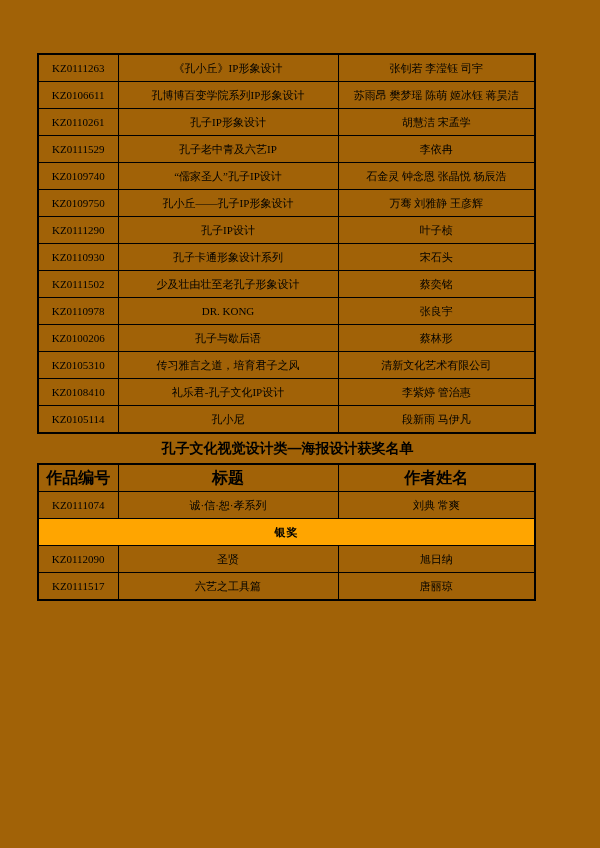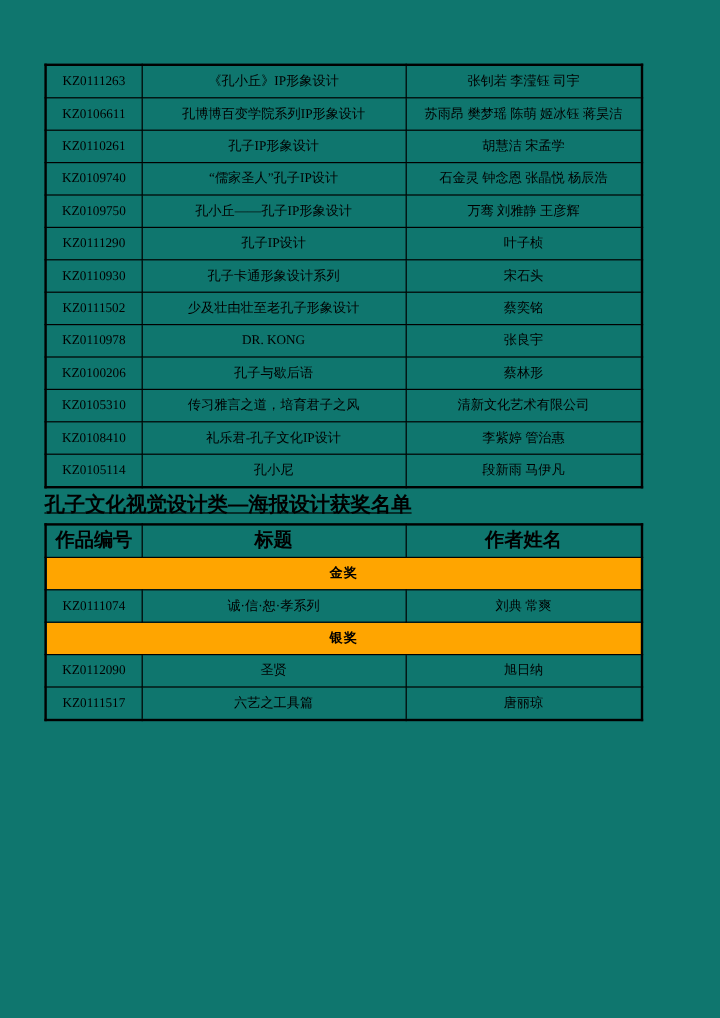--- a/index.html
+++ b/index.html
@@ -11,21 +11,21 @@
     width: 600px;
     height: 848px;
     overflow: hidden;
     font-family: "Liberation Serif", "DejaVu Serif", serif;
     color: #000;
   }
   .page {
     position: relative;
     width: 600px;
     height: 848px;
-    background: #0f766e;
+    background: #a16207;
   }
   .content {
     padding-top: 53px;
     padding-left: 37px;
   }
   table.tbl {
     border-collapse: collapse;
     table-layout: fixed;
     width: 497px;
     border: 2px solid #000;
@@ -50,27 +50,26 @@
   }
   td.award-banner {
     background: #FFA500;
     font-weight: bold;
     font-size: 12.5px;
     font-family: "Liberation Sans", "DejaVu Sans", sans-serif;
     letter-spacing: 1px;
   }
   .section-title {
     width: 501px;
-    text-align: left;
+    text-align: center;
     font-family: "Liberation Sans", "DejaVu Sans", sans-serif;
     font-weight: bold;
-    font-size: 17px;
+    font-size: 14px;
     line-height: 16px;
     margin: 6px 0 7px 0;
-    text-decoration: underline;
   }
 </style>
 </head>
 <body>
 
 <div class="page">
   <div class="content">
 
     <table class="tbl" id="table1">
       <colgroup>
@@ -86,20 +85,25 @@
           </tr>
           <tr>
             <td>KZ0106611</td>
             <td>孔博博百变学院系列IP形象设计</td>
             <td>苏雨昂 樊梦瑶 陈萌 姬冰钰 蒋昊洁</td>
           </tr>
           <tr>
             <td>KZ0110261</td>
             <td>孔子IP形象设计</td>
             <td>胡慧洁 宋孟学</td>
+          </tr>
+          <tr>
+            <td>KZ0111529</td>
+            <td>孔子老中青及六艺IP</td>
+            <td>李依冉</td>
           </tr>
           <tr>
             <td>KZ0109740</td>
             <td>“儒家圣人”孔子IP设计</td>
             <td>石金灵 钟念恩 张晶悦 杨辰浩</td>
           </tr>
           <tr>
             <td>KZ0109750</td>
             <td>孔小丘——孔子IP形象设计</td>
             <td>万骞 刘雅静 王彦辉</td>
@@ -157,23 +161,20 @@
         </colgroup>
       <thead>
         <tr>
           <th>作品编号</th>
           <th>标题</th>
           <th>作者姓名</th>
         </tr>
       </thead>
       <tbody>
           <tr>
-            <td class="award-banner" colspan="3">金奖</td>
-          </tr>
-          <tr>
             <td>KZ0111074</td>
             <td>诚·信·恕·孝系列</td>
             <td>刘典 常爽</td>
           </tr>
           <tr>
             <td class="award-banner" colspan="3">银奖</td>
           </tr>
           <tr>
             <td>KZ0112090</td>
             <td>圣贤</td>

